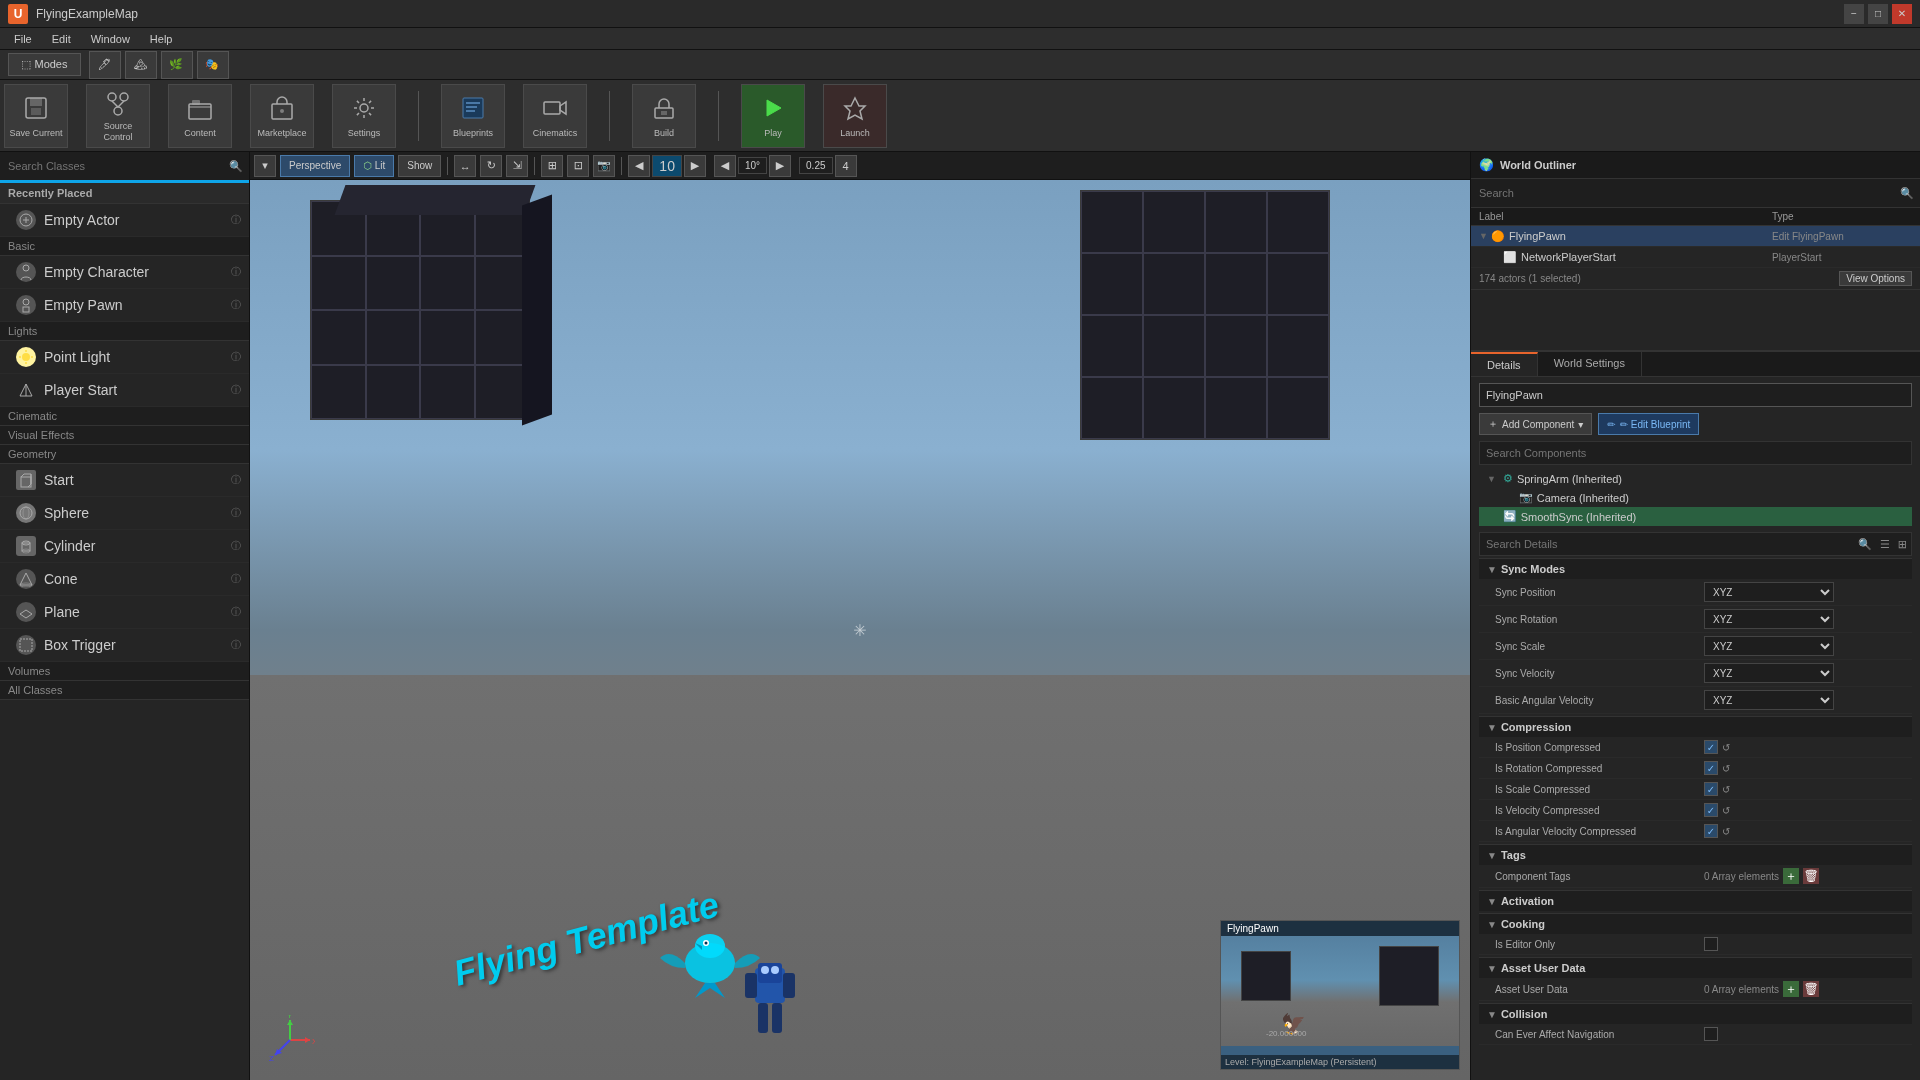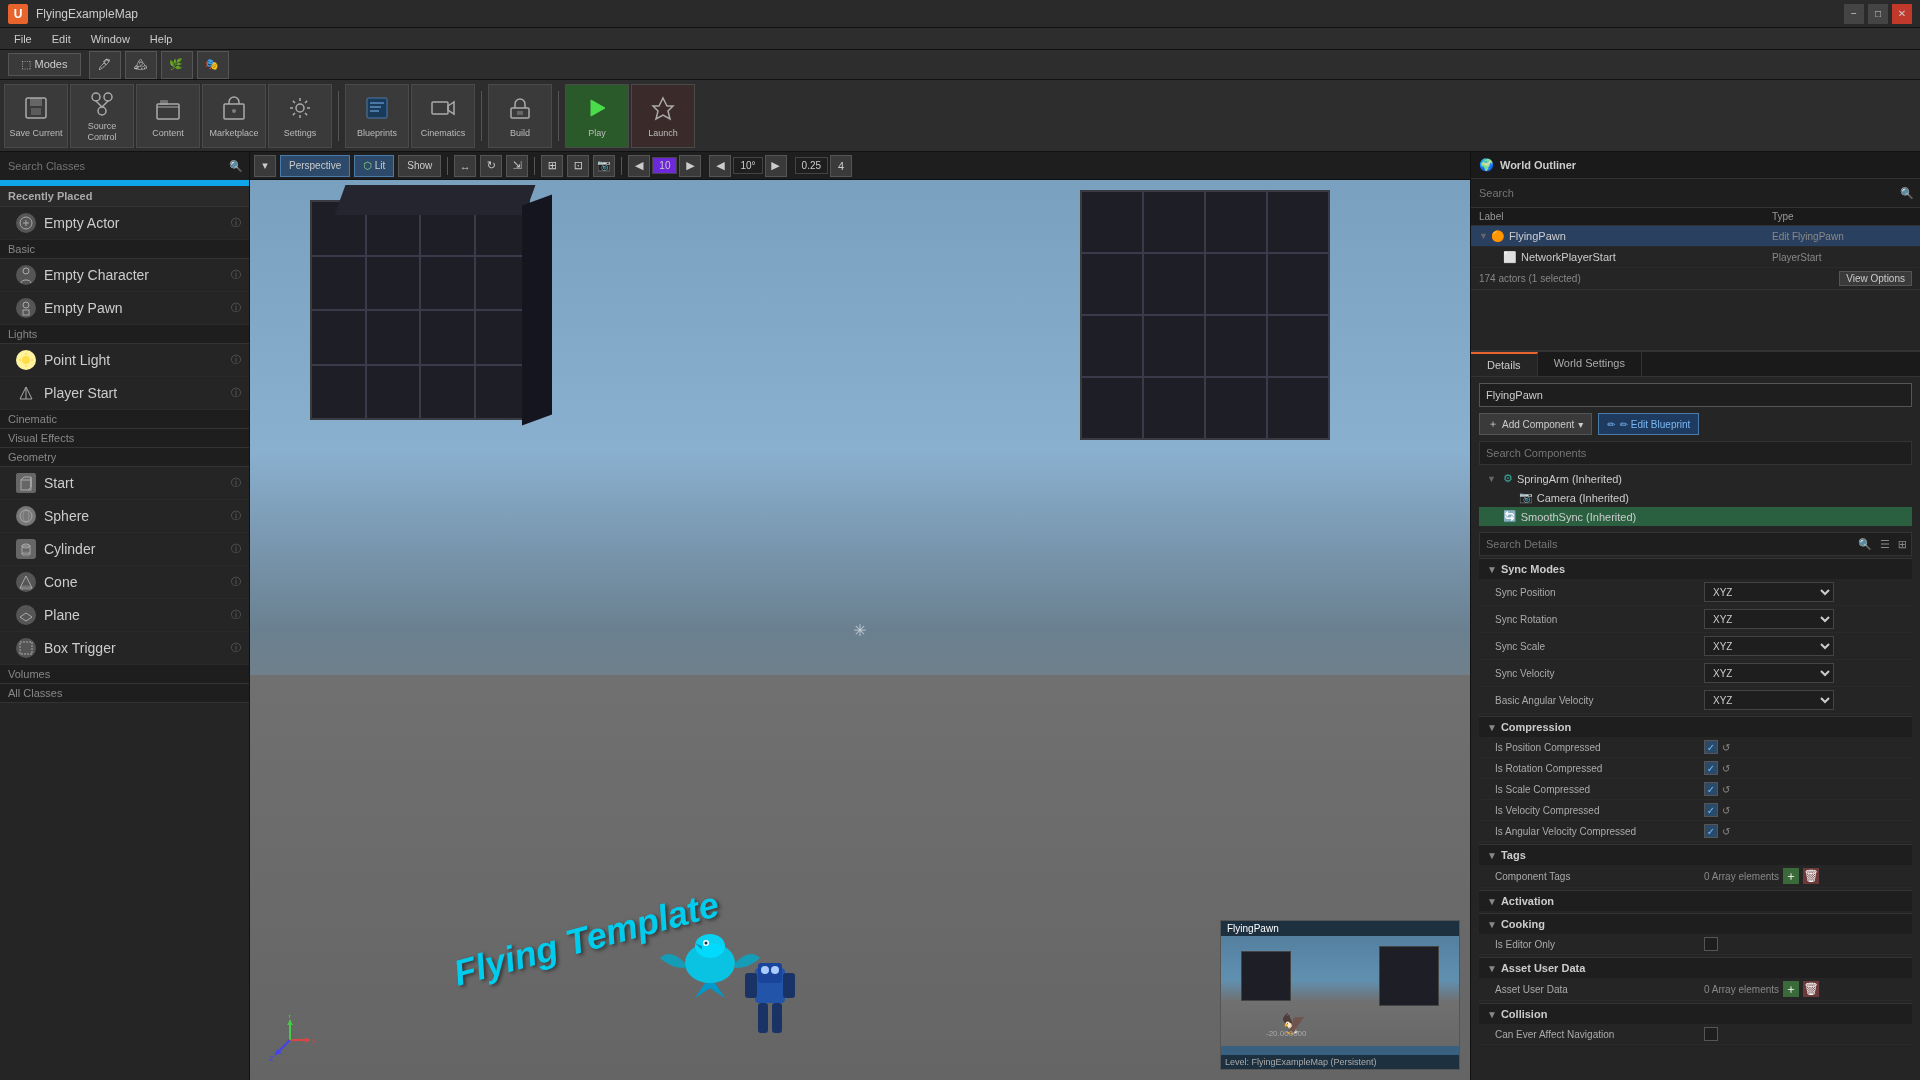--- a/index.html
+++ b/index.html
@@ -15,21 +15,21 @@
 
     
     #menu-bar { background: #2d2d2d; height: 22px; display: flex; align-items: center; padding: 0 4px; border-bottom: 1px solid #111; }
     .menu-item { padding: 2px 10px; color: #ccc; cursor: pointer; font-size: 11px; }
 
     
     #modes-bar { background: #2d2d2d; height: 30px; display: flex; align-items: center; padding: 0 8px; border-bottom: 1px solid #111; }
     .modes-btn { padding: 4px 12px; background: #3a3a3a; border: 1px solid #555; color: #ccc; font-size: 11px; cursor: pointer; }
 
     
-    #toolbar { background: #2d2d2d; height: 72px; display: flex; align-items: center; padding: 0 4px; border-bottom: 1px solid #111; gap: 2px; }
+    #toolbar { background: #2d2d2d; height: 72px; display: flex; align-items: center; padding: 0 4px; border-bottom: 1px solid #111; gap: 18px; }
     .toolbar-btn { display: flex; flex-direction: column; align-items: center; justify-content: center; width: 64px; height: 64px; background: #3a3a3a; border: 1px solid #4a4a4a; cursor: pointer; gap: 4px; padding: 4px; }
     .toolbar-btn .tb-icon { width: 32px; height: 32px; display: flex; align-items: center; justify-content: center; font-size: 20px; }
     .toolbar-btn .tb-label { font-size: 9px; color: #bbb; text-align: center; line-height: 1.2; }
     .toolbar-separator { width: 1px; height: 50px; background: #555; margin: 0 4px; }
     .play-btn { background: #2a5a2a; }
     .launch-btn { background: #3a2a2a; }
 
     
     #main-layout { display: flex; height: calc(1080px - 152px); }
 
@@ -246,21 +246,21 @@
           <path d="M14 4l4 8h6l-5 5 2 8-7-4-7 4 2-8-5-5h6z" stroke="#aaa" stroke-width="1.5" fill="none"></path>
         </svg>
     </div>
     <div class="tb-label">Launch</div>
   </button>
 </div>
 
 <div id="main-layout">
 
   <div id="left-panel">
-    <div style="display:flex; align-items:center; background:#1e1e1e; border-bottom:6px solid #0ea5e9;">
+    <div style="display:flex; align-items:center; background:#1e1e1e; border-bottom:3px solid #0ea5e9;">
       <input class="search-classes" type="text" style="flex: 1 1 0%; background: rgb(30, 30, 30); border: none; color: rgb(204, 204, 204); padding: 4px 8px; font-size: 11px; height: 28px;" placeholder="Search Classes">
       <span style="padding: 0 6px; color:#888; cursor:pointer;">🔍</span>
     </div>
     <div class="left-category">Recently Placed</div>
     <div style="overflow-y:auto; flex:1;">
       <div class="left-item">
         <div class="item-icon">
             <svg width="16" height="16" viewBox="0 0 16 16">
               <circle cx="8" cy="8" r="6" stroke="#aaa" stroke-width="1" fill="none"></circle>
               <line x1="5" y1="8" x2="11" y2="8" stroke="#aaa"></line>
@@ -397,21 +397,21 @@
       <div class="vp-btn-icon">↔</div>
       <div class="vp-btn-icon">↻</div>
       <div class="vp-btn-icon">⇲</div>
       <div class="vp-separator"></div>
       <div class="vp-btn-icon">⊞</div>
       <div class="vp-btn-icon">⊡</div>
       <div class="vp-btn-icon">📷</div>
       <div class="vp-separator"></div>
       <div style="display:flex; align-items:center; gap:2px;">
         <div class="vp-btn-icon">◀</div>
-        <div style="background:#6d28d9; border:1px solid #444; padding:2px 6px; font-size:10px; color:#ccc; min-width:24px; text-align:center;">10</div>
+        <div style="background:#0c4a6e; border:1px solid #444; padding:2px 6px; font-size:14px; color:#ccc; min-width:24px; text-align:center;">10</div>
         <div class="vp-btn-icon">▶</div>
       </div>
       <div style="display:flex; align-items:center; gap:2px; margin-left:4px;">
         <div class="vp-btn-icon">◀</div>
         <div style="background:#1e1e1e; border:1px solid #444; padding:2px 6px; font-size:10px; color:#ccc; min-width:28px; text-align:center;">10°</div>
         <div class="vp-btn-icon">▶</div>
       </div>
       <div style="display:flex; align-items:center; gap:2px; margin-left:4px;">
         <div style="background:#1e1e1e; border:1px solid #444; padding:2px 6px; font-size:10px; color:#ccc; min-width:32px; text-align:center;">0.25</div>
         <div class="vp-btn-icon" style="min-width:18px;">4</div>

